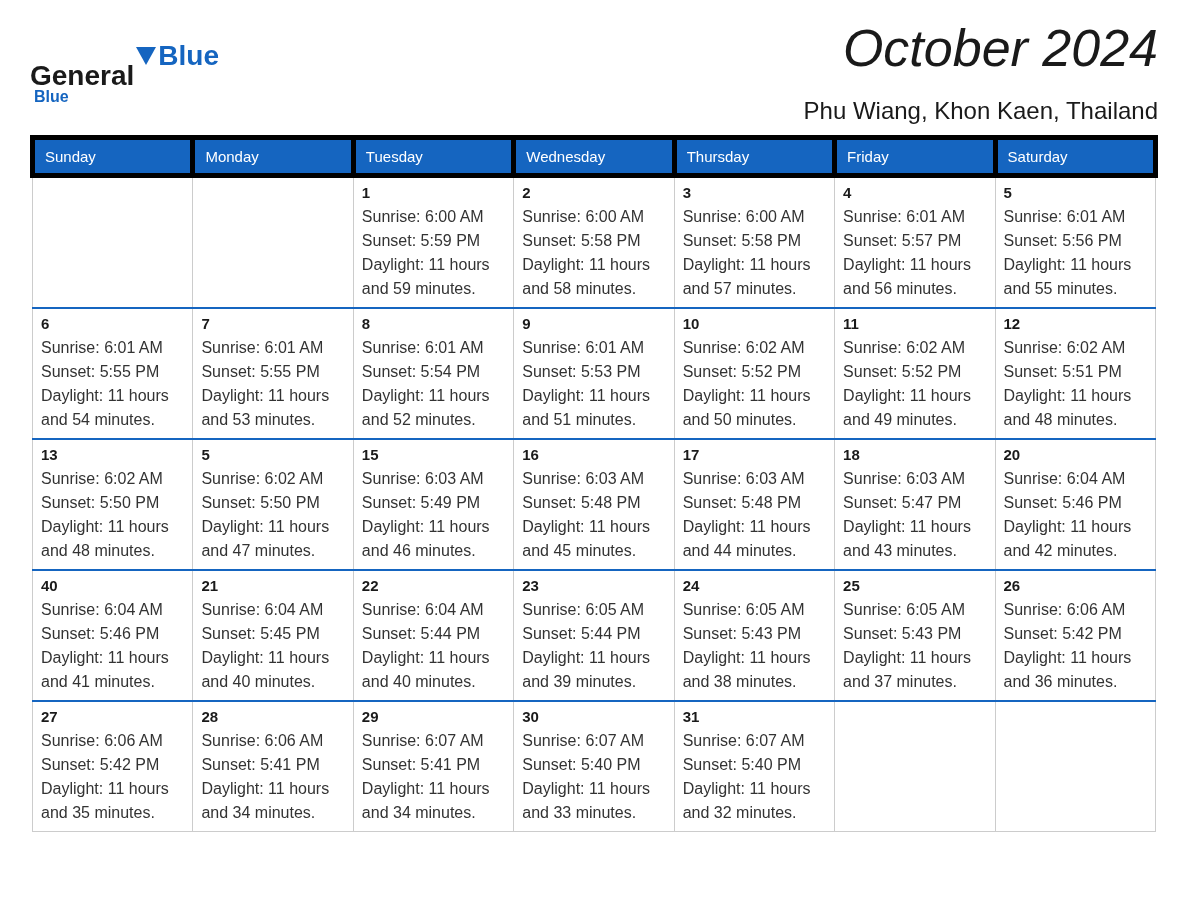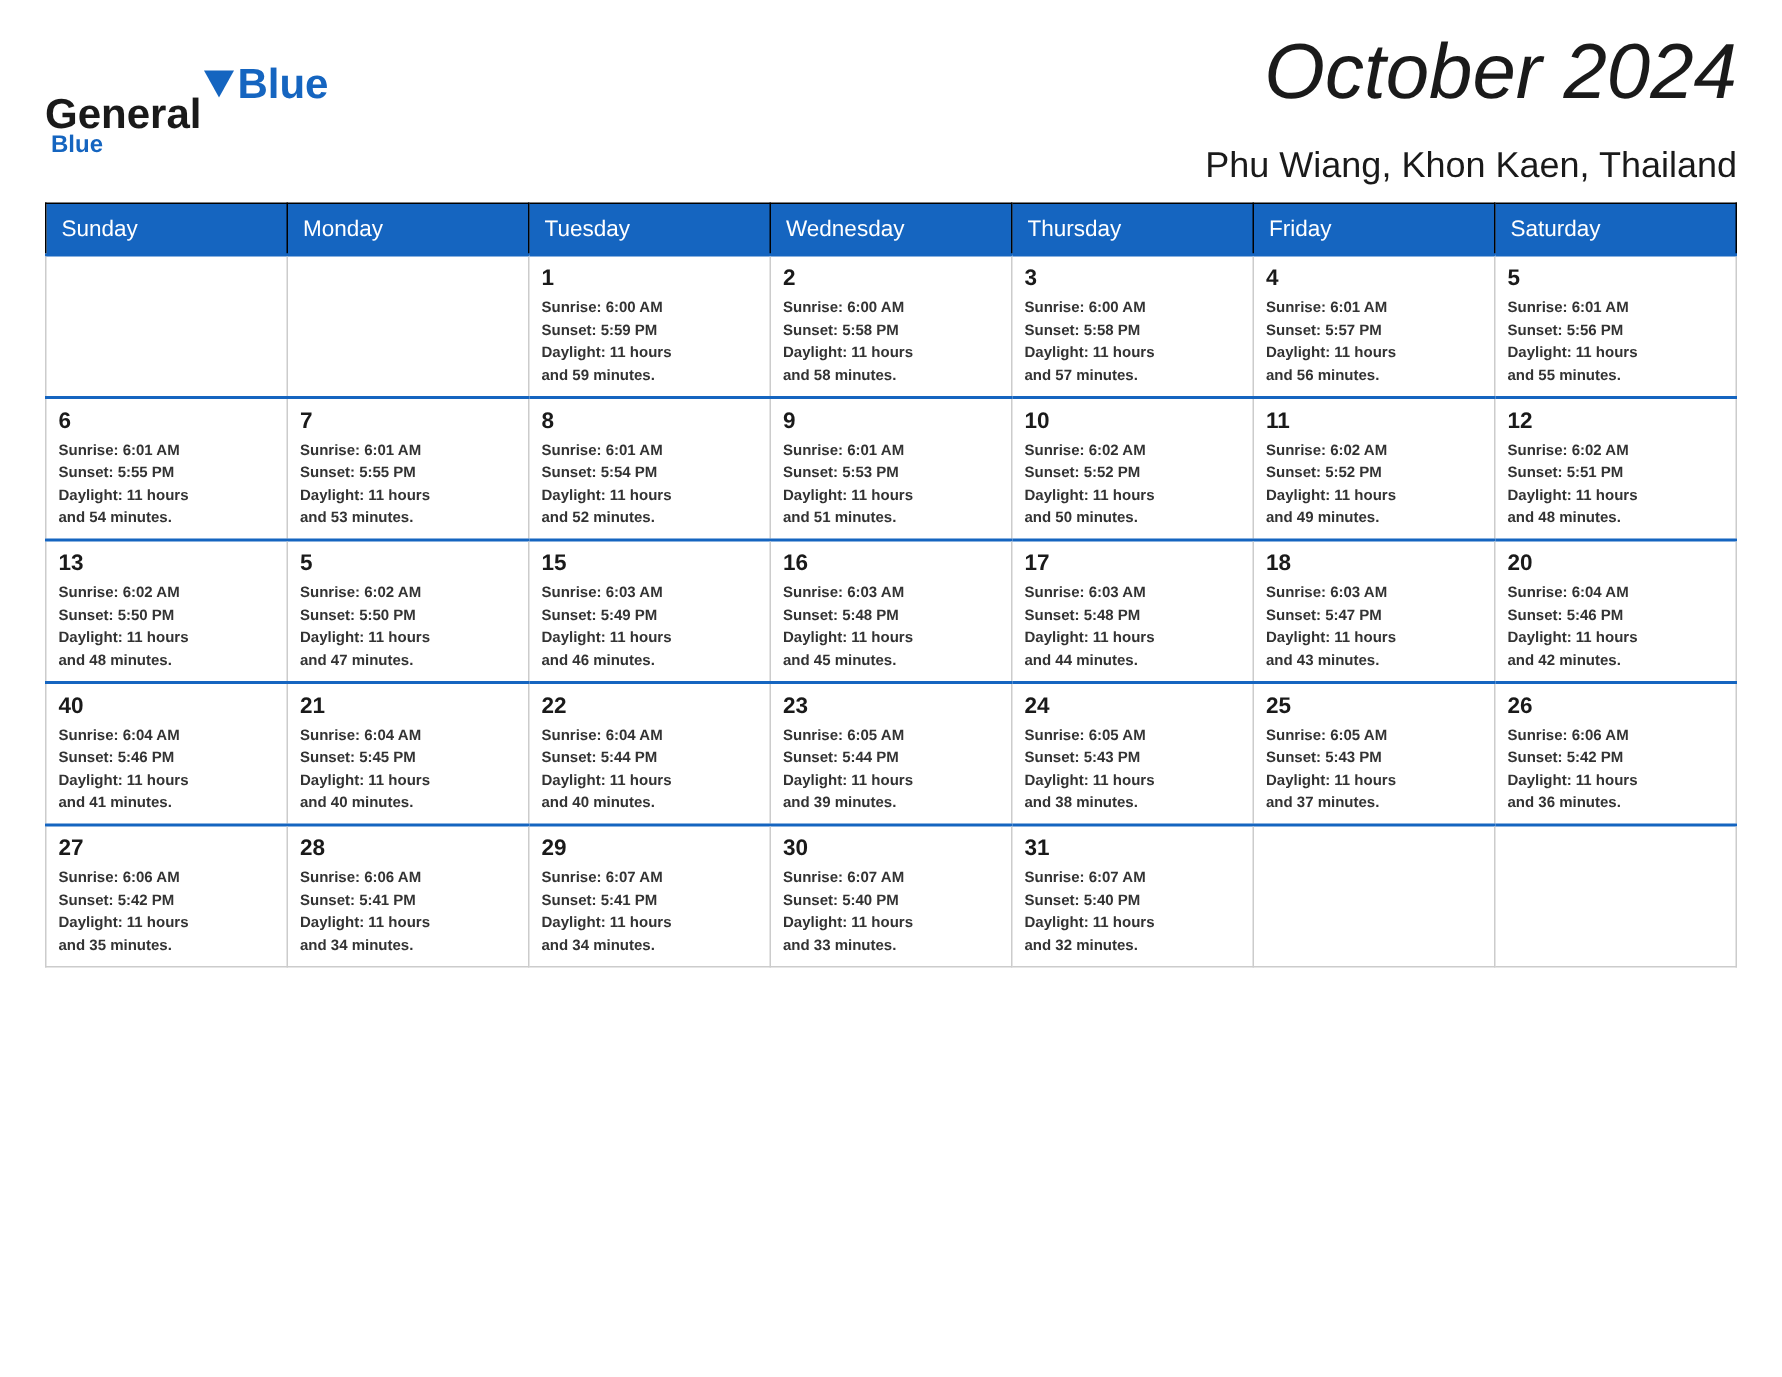--- a/index.html
+++ b/index.html
@@ -67,42 +67,41 @@
       border-collapse: collapse;
       margin-top: 10px;
     }
     .calendar th {
       background-color: #1565c0;
       color: #ffffff;
       text-align: left;
       padding: 8px 10px;
       font-size: 15px;
       font-weight: normal;
-      border: 1px solid #000000;
+      border: 5px solid #000000;
       margin-top: 28px;
     }
     .calendar td {
       border: 1px solid #cccccc;
       vertical-align: top;
       padding: 6px 8px;
       width: 14.28%;
       min-height: 100px;
     }
     .day-number {
       font-size: 15px;
       font-weight: bold;
       color: #1a1a1a;
       display: block;
       margin-bottom: 4px;
     }
     .day-info {
-      font-size: 10px;
+      font-size: 16px;
       color: #333;
       line-height: 1.5;
-      font-weight: bold;
     }
     .empty-cell {
       background: #fff;
     }
     .week-row td {
       border-top: 2px solid #1565c0;
     }
   </style>
 </head>
 <body>

